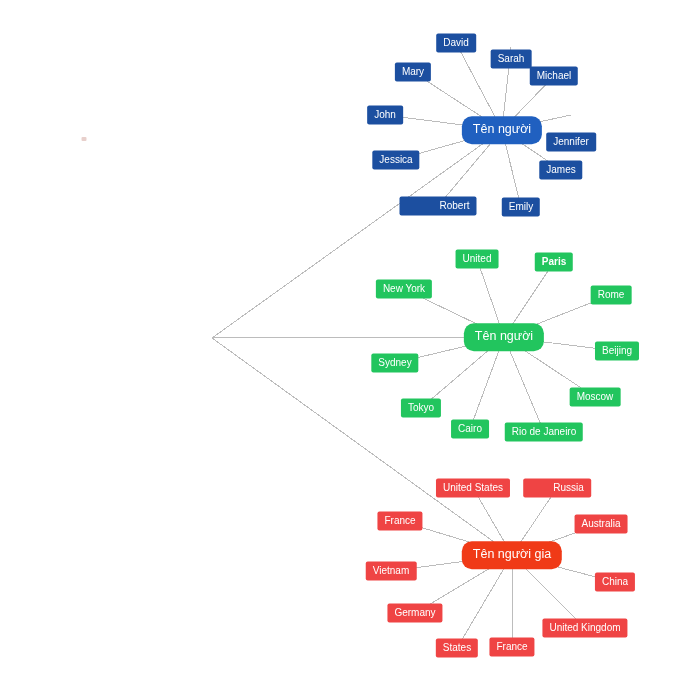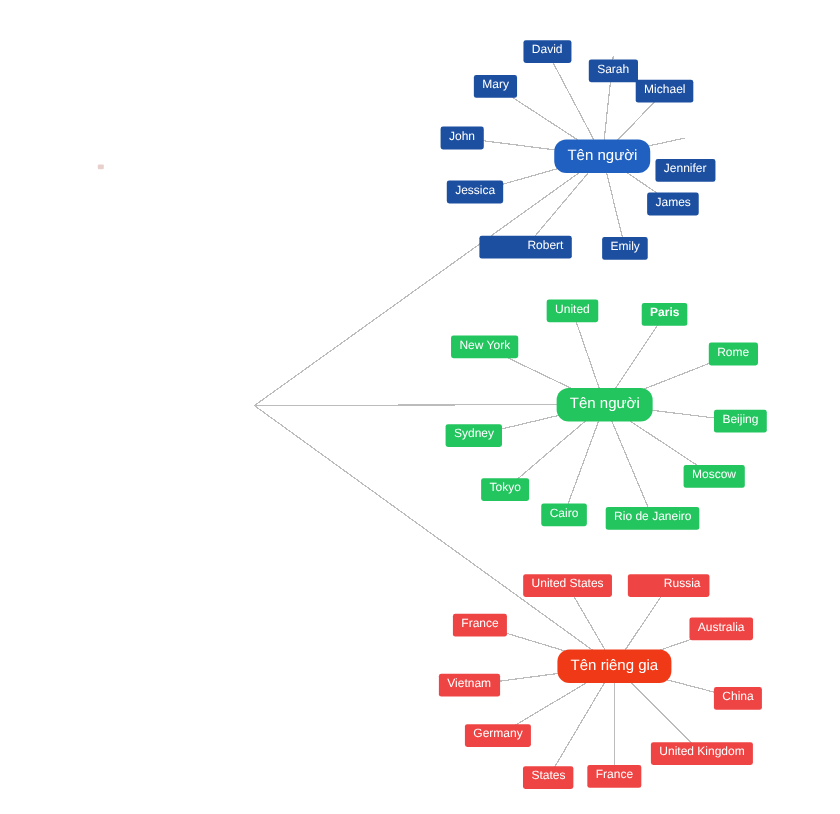--- a/index.html
+++ b/index.html
@@ -133,21 +133,21 @@
     <div class="node leaf green" style="left: 477px; top: 259px;">United</div>
     <div class="node leaf green" style="left: 554px; top: 262px; font-weight: bold;">Paris</div>
     <div class="node leaf green" style="left: 404px; top: 289px;">New York</div>
     <div class="node leaf green" style="left: 611px; top: 295px;">Rome</div>
     <div class="node leaf green" style="left: 617px; top: 351px;">Beijing</div>
     <div class="node leaf green" style="left: 395px; top: 363px;">Sydney</div>
     <div class="node leaf green" style="left: 595px; top: 397px;">Moscow</div>
     <div class="node leaf green" style="left: 421px; top: 408px;">Tokyo</div>
     <div class="node leaf green" style="left: 470px; top: 429px;">Cairo</div>
     <div class="node leaf green" style="left: 544px; top: 432px;">Rio de Janeiro</div>
-    <div class="node hub red" style="left: 512px; top: 555px;">Tên riêng gia</div>
+    <div class="node hub red" style="left: 512px; top: 555px;">Tên người gia</div>
     <div class="node leaf red" style="left: 473px; top: 488px;">United States</div>
     <div class="node leaf red" style="left: 557px; top: 488px; padding-left: 30px;">Russia</div>
     <div class="node leaf red" style="left: 400px; top: 521px;">France</div>
     <div class="node leaf red" style="left: 601px; top: 524px;">Australia</div>
     <div class="node leaf red" style="left: 391px; top: 571px;">Vietnam</div>
     <div class="node leaf red" style="left: 615px; top: 582px;">China</div>
     <div class="node leaf red" style="left: 415px; top: 613px;">Germany</div>
     <div class="node leaf red" style="left: 585px; top: 628px;">United Kingdom</div>
     <div class="node leaf red" style="left: 457px; top: 648px;">States</div>
     <div class="node leaf red" style="left: 512px; top: 647px;">France</div>

